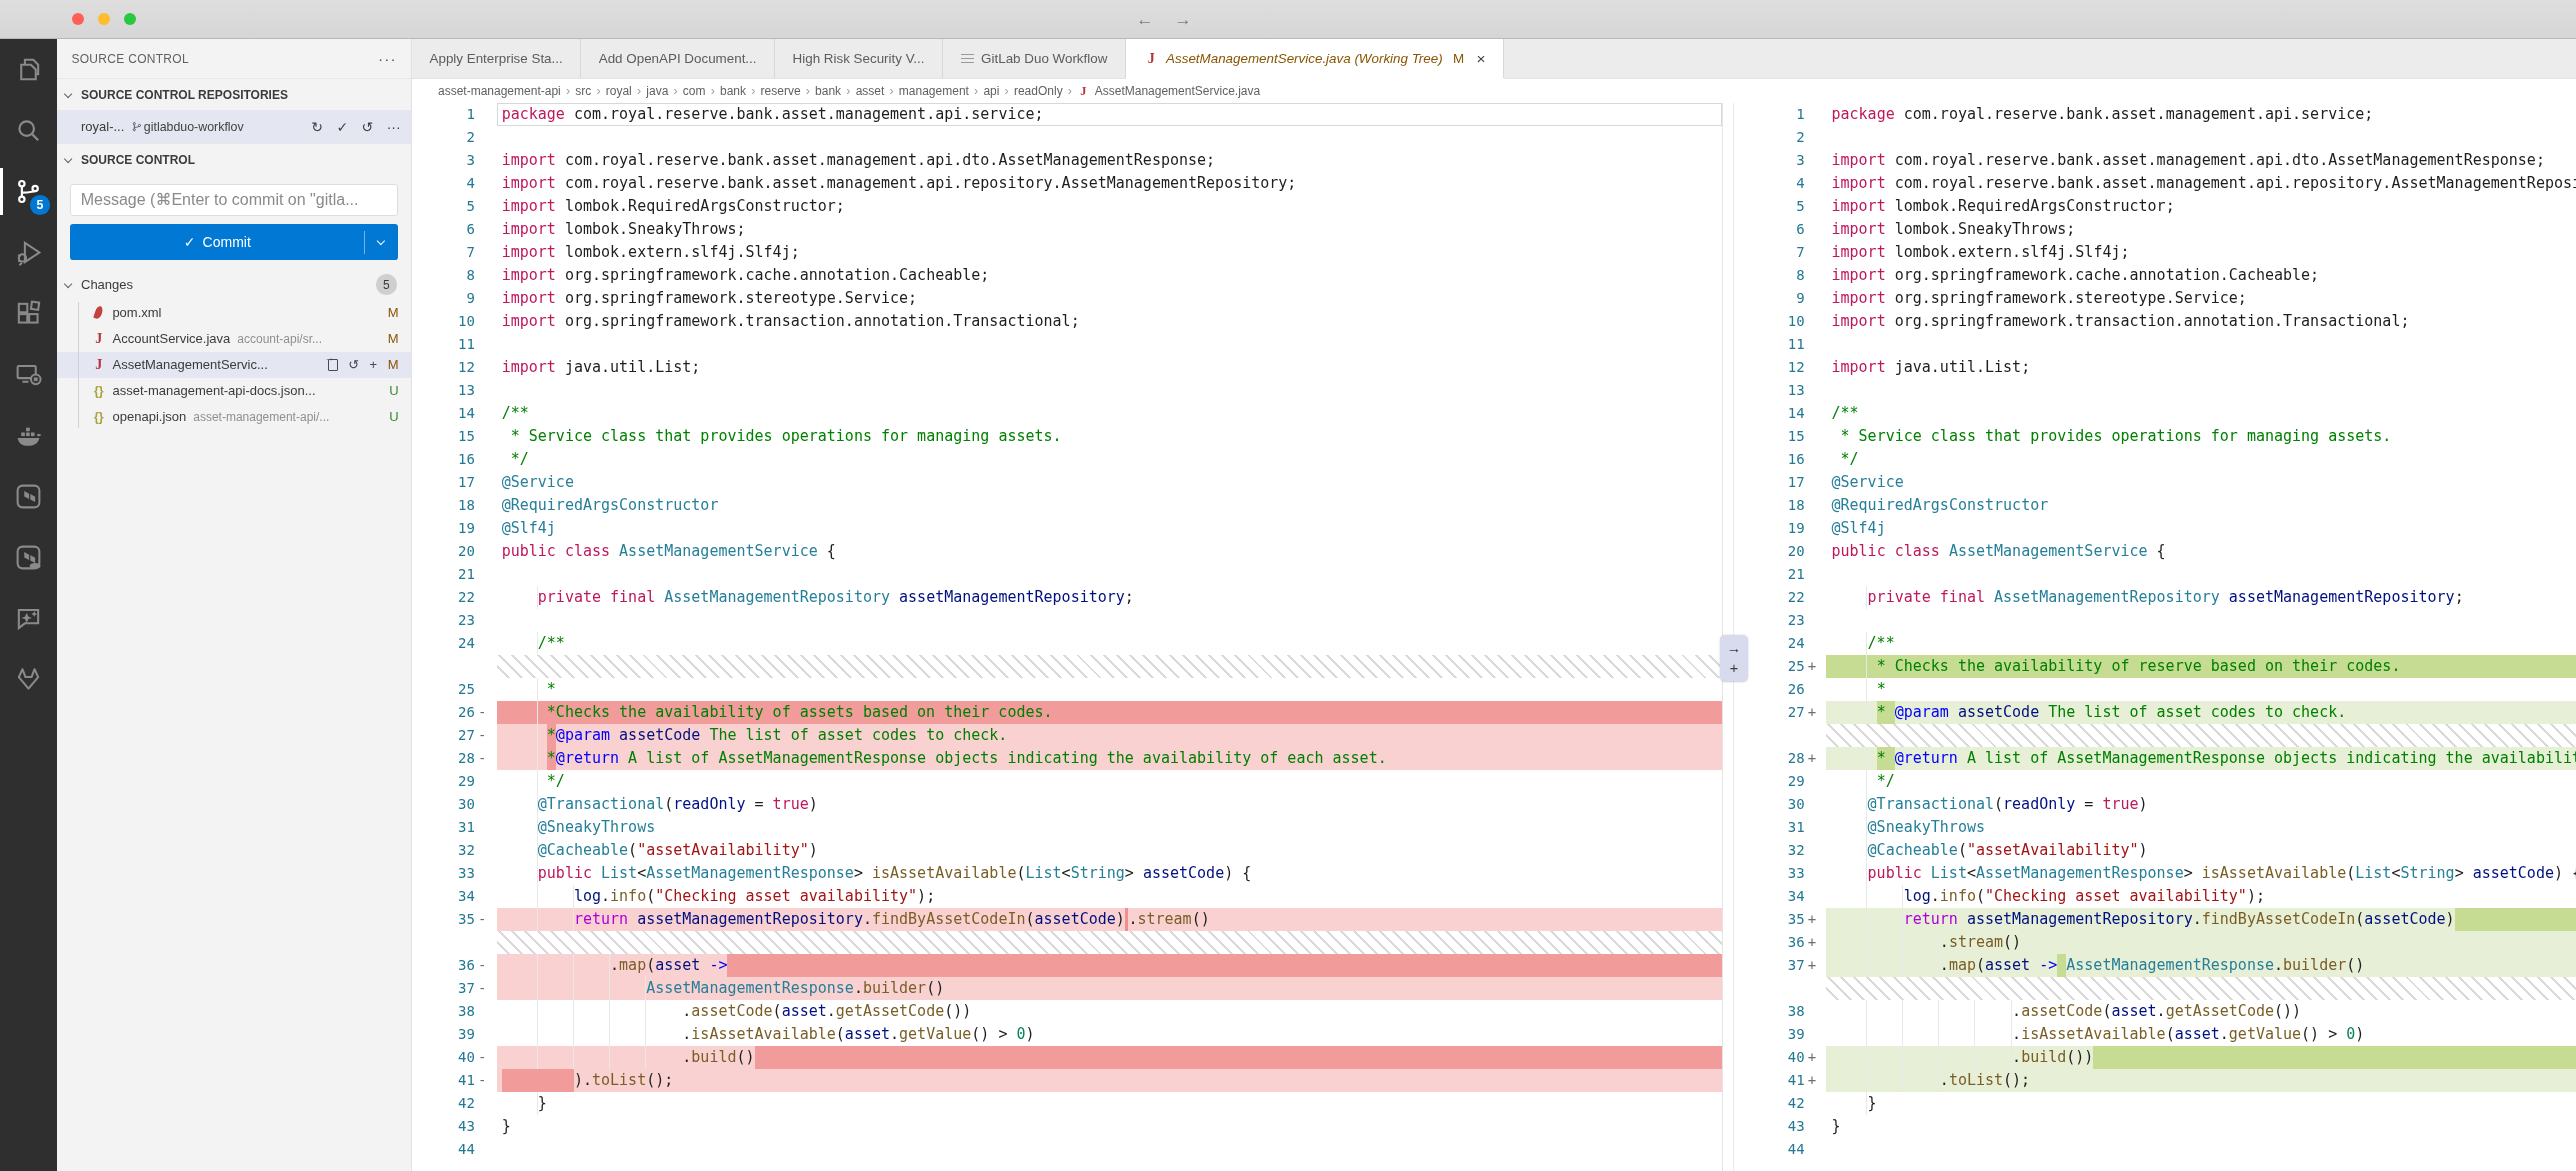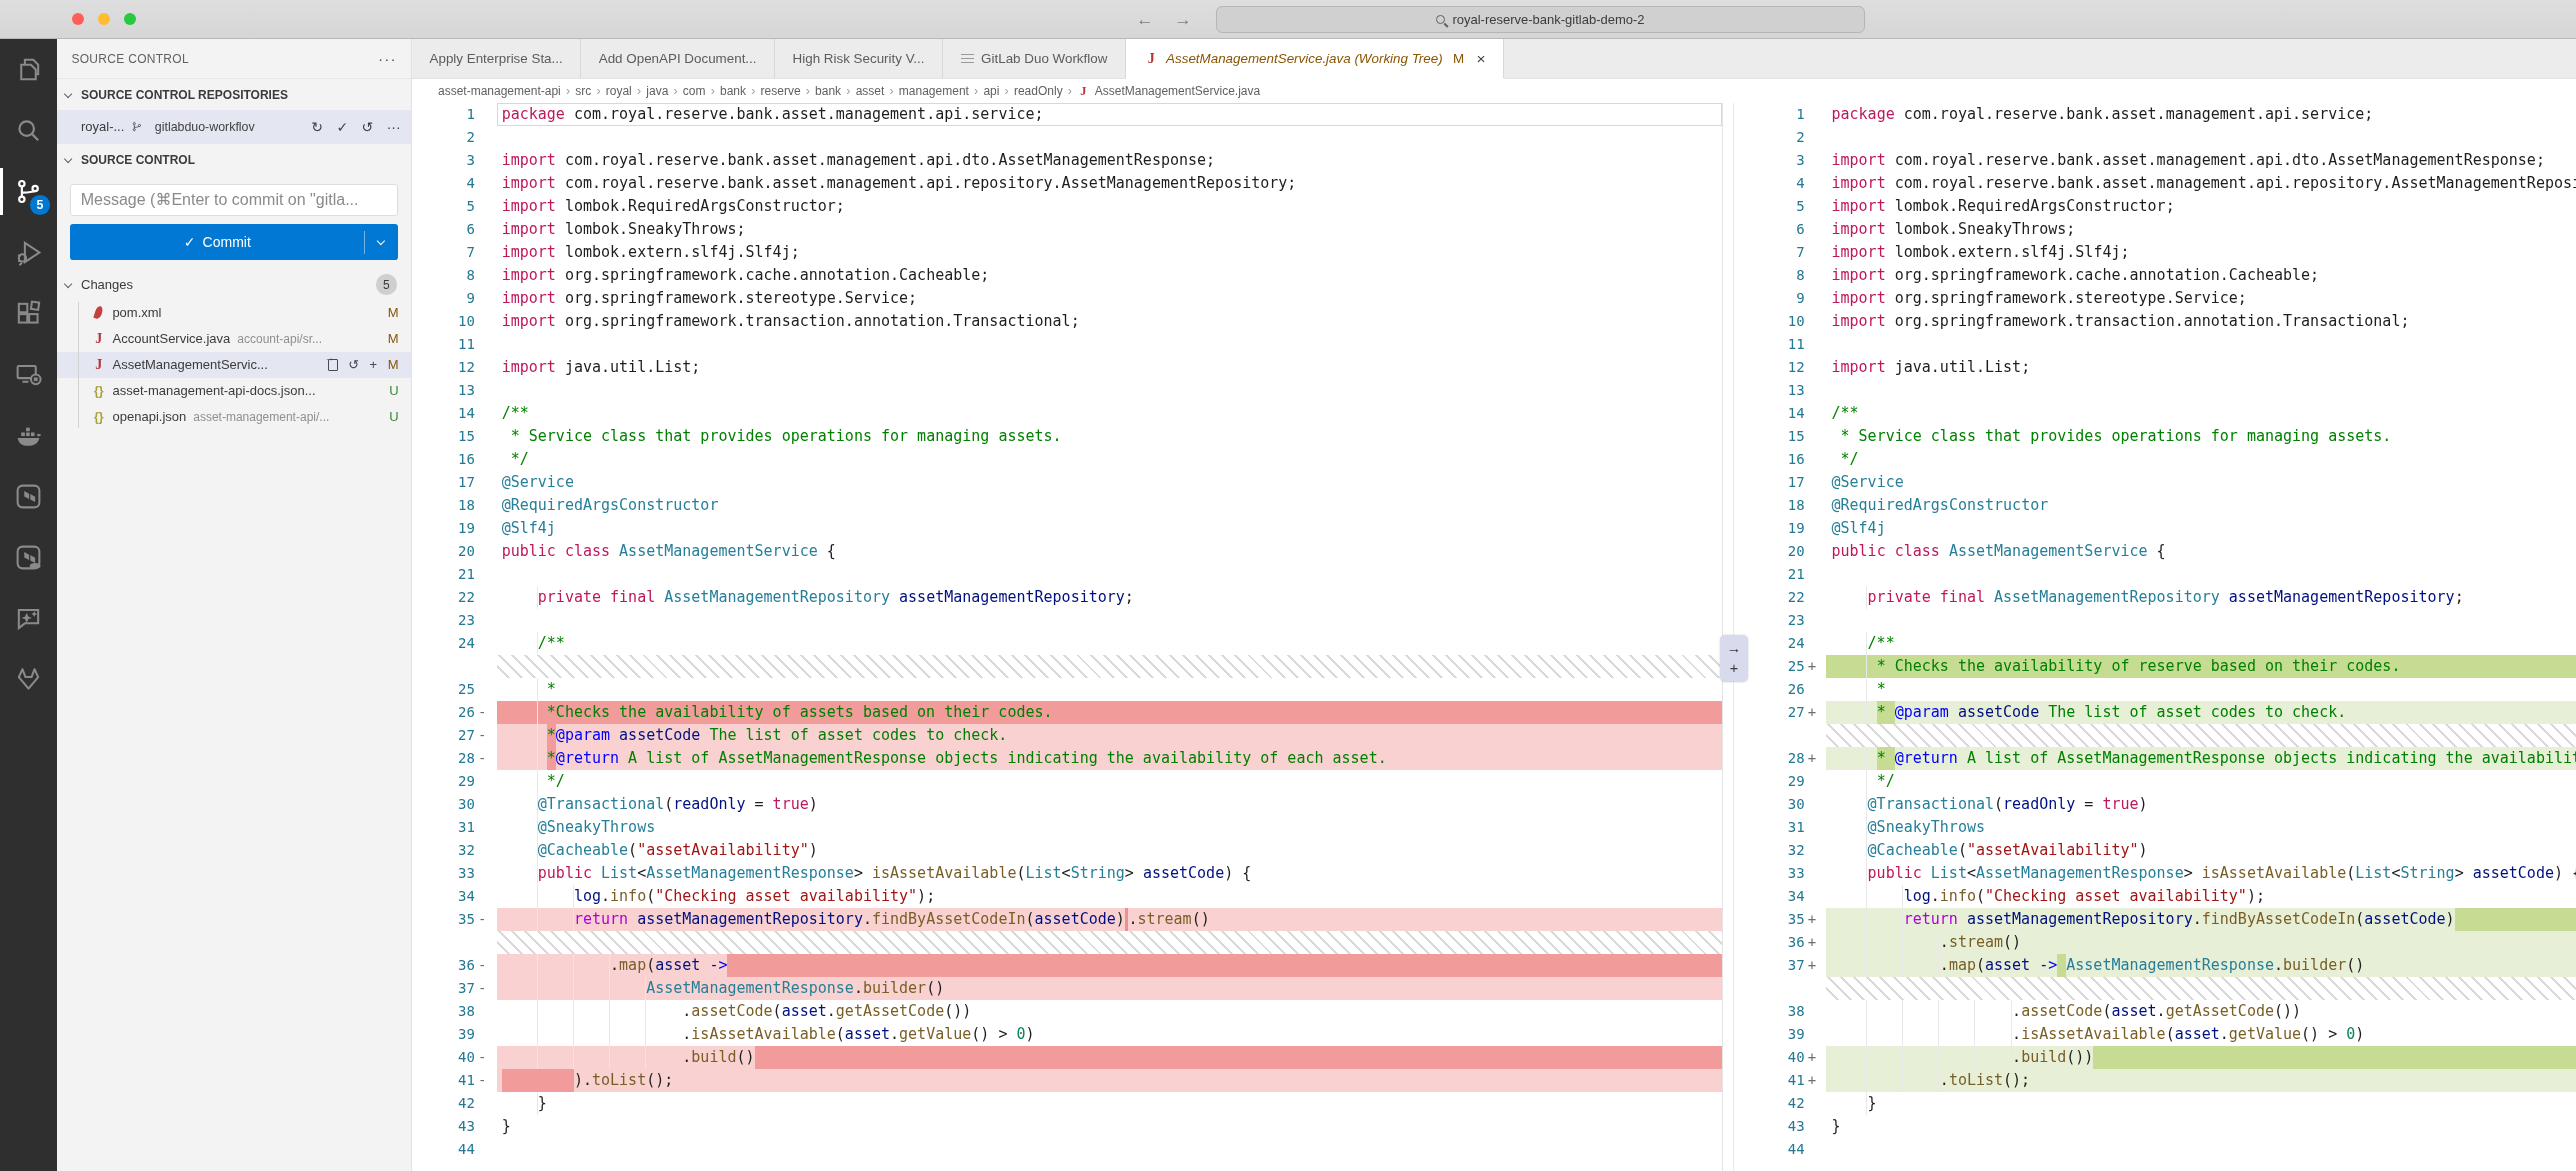--- a/index.html
+++ b/index.html
@@ -30,21 +30,21 @@
     color:#fff; font-size:12.4px; display:flex; align-items:center; justify-content:center; font-weight:bold; }
 
   
   .sidebar { width:355px; background:#f3f3f3; border-right:0.5px solid #e2e2e2; flex:none; font-size:13.4px; color:#3b3b3b; position:relative; }
   .sc-head { height:39px; display:flex; align-items:center; padding:0 14.4px; color:#616161; font-size:12px; letter-spacing:0.3px; }
   .sc-head .dots { margin-left:auto; font-size:15.5px; color:#4f4f4f; letter-spacing:1px; }
   .sect { height:32px; display:flex; align-items:center; font-weight:bold; font-size:12px; padding-left:24px; position:relative; border-top:0.5px solid #e7e7e7; }
   .chev { position:absolute; left:8.2px; width:6.2px; height:6.2px; border-right:1.3px solid #616161; border-bottom:1.3px solid #616161; transform:rotate(45deg); top:12.4px; }
   .repo-row { height:33px; background:#e4e6f1; display:flex; align-items:center; padding:0 10.3px 0 24px; gap:6.2px; }
   .repo-row .rname { font-size:13px; }
-  .repo-row .branch { display:flex; align-items:center; gap:13px; color:#424242; font-size:12.4px; }
+  .repo-row .branch { display:flex; align-items:center; gap:2px; color:#424242; font-size:12.4px; }
   .repo-acts { margin-left:auto; display:flex; gap:13.4px; color:#424242; font-size:14px; }
   .msgbox { margin:9.3px 13.4px 0 13.4px; height:32px; background:#fff; border:0.5px solid #dddddd; border-radius:3.1px;
     display:flex; align-items:center; padding:0 9.3px; }
   .msgbox input { border:none; outline:none; width:100%; font-size:16px; color:#333; background:transparent; font-family:"Liberation Sans",sans-serif; }
   .msgbox input::placeholder { color:#8a8a8a; }
   .commitbtn { margin:8.2px 13.4px 0 13.4px; height:36px; background:#0078d4; border-radius:3.1px; color:#fff; display:flex; align-items:center; }
   .commitbtn .cmain { flex:1; display:flex; align-items:center; justify-content:center; gap:7.2px; font-size:14px; }
   .commitbtn .csep { width:0.5px; height:23px; background:rgba(255,255,255,.45); }
   .commitbtn .cdrop { width:33px; display:flex; align-items:center; justify-content:center; }
   .cdrop i { width:5.7px; height:5.7px; border-right:1.3px solid #fff; border-bottom:1.3px solid #fff; transform:rotate(45deg); margin-top:-3.1px; }
@@ -113,24 +113,20 @@
 
 <div class="titlebar">
   <div class="lights">
     <span class="light l-red"></span>
     <span class="light l-yellow"></span>
     <span class="light l-green"></span>
   </div>
   <div class="nav-arrows">
     <span>←</span>
     <span>→</span>
-  </div>
-  <div class="searchpill">
-    <span class="mag"></span>
-    <span>royal-reserve-bank-gitlab-demo-2</span>
   </div>
 
 </div>
 
 <div class="main">
 
   <div class="activity">
     <div class="act-item">
       <svg viewBox="0 0 24 24">
           <g fill="none" stroke="#8a8a8a" stroke-width="1.7">

